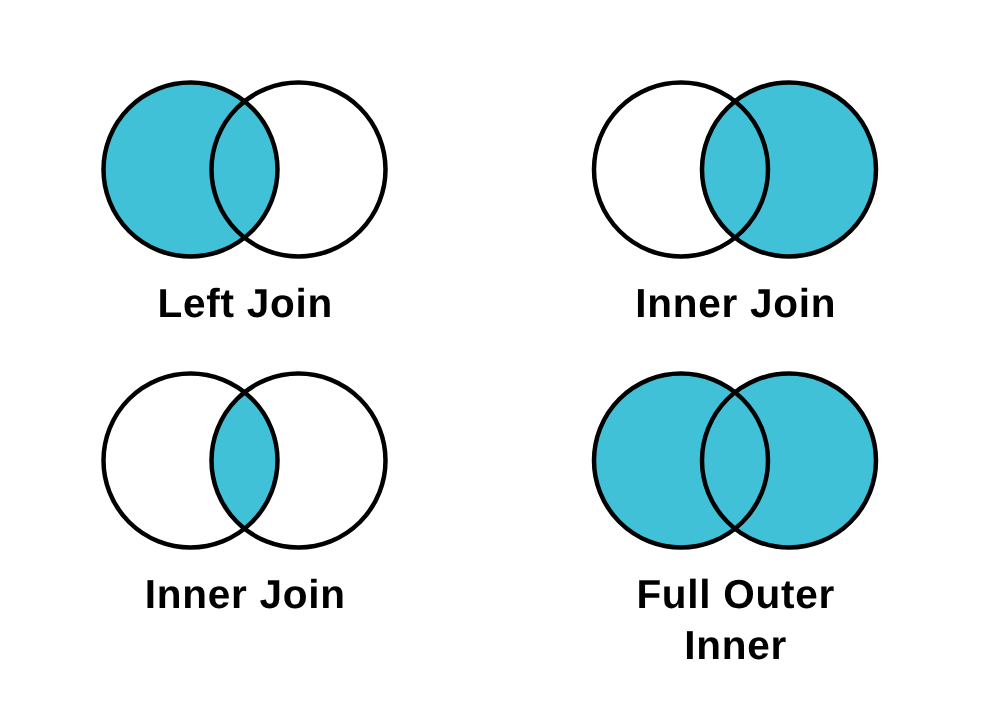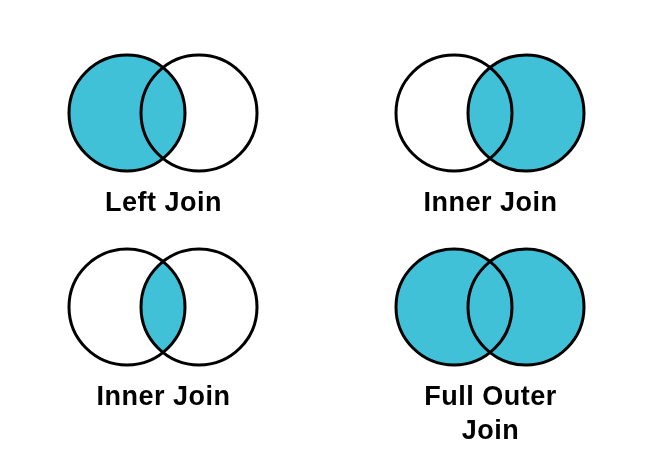--- a/index.html
+++ b/index.html
@@ -78,17 +78,17 @@
       <div class="join-label">Inner Join</div>
     </div>
 
     <div class="cell bottom">
       <svg class="venn-svg" width="196" height="122" viewBox="0 0 196 122">
         <circle cx="61" cy="61" r="58" stroke="none" fill="#40C1D8"></circle>
         <circle cx="133" cy="61" r="58" stroke="none" fill="#40C1D8"></circle>
         <circle cx="61" cy="61" r="58" fill="none" stroke="#000000" stroke-width="3"></circle>
         <circle cx="133" cy="61" r="58" fill="none" stroke="#000000" stroke-width="3"></circle>
       </svg>
-      <div class="join-label">Full Outer Join</div>
+      <div class="join-label">Full Outer Inner</div>
     </div>
 
   </div>
 </div>
 
 </body></html>

